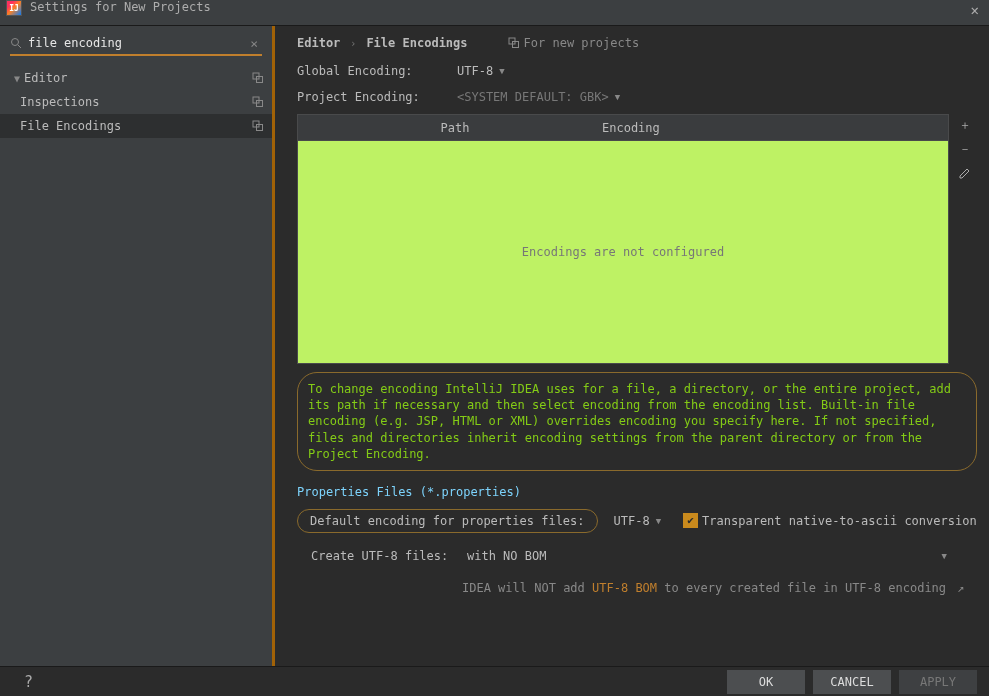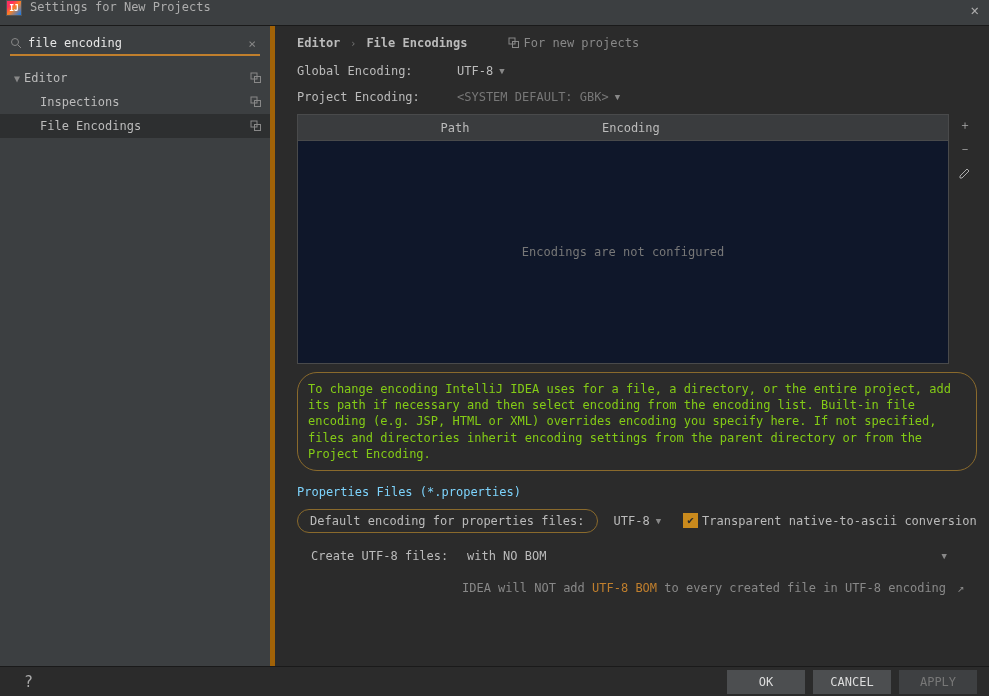--- a/index.html
+++ b/index.html
@@ -25,21 +25,21 @@
   font-size: 8px; font-weight: bold; color: #fff;
   border: 1px solid #555;
   margin-right: 8px;
 }
 .title { flex: 1; color: #adadad; }
 .close { color: #adadad; font-size: 14px; cursor: pointer; padding: 2px 4px;}
 .main { display: flex; height: 640px; }
 .sidebar {
   width: 275px;
   background: #3c3f41;
-  border-right: 5px solid #a16207;
+  border-right: 3px solid #a16207;
   display: flex; flex-direction: column;
 }
 .search-wrap { padding: 6px 10px 4px; }
 .search-box {
   display: flex; align-items: center;
   border-bottom: 2px solid #c07f2d;
 }
 .search-icon { color: #888; font-size: 12px; margin-right: 6px;}
 .search-input {
   flex: 1; background: transparent; border: none; outline: none;
@@ -47,21 +47,21 @@
   padding: 4px 0;
 }
 .clear-x { color: #888; font-size: 13px; cursor: pointer; padding: 0 4px;}
 .tree { padding-top: 6px; }
 .tree-row {
   display: flex; align-items: center;
   height: 24px; padding-left: 14px; padding-right: 8px;
   color: #bbbbbb;
 }
 .tree-row.toggle { font-weight: normal; color: #bbb;}
-.tree-row.child { padding-left: 40px; }
+.tree-row.child { padding-left: 20px; }
 .tree-row.active { background: #2d2f30; }
 .tree-arrow { color: #888; margin-right: 4px; font-size: 10px;}
 .tree-label { flex: 1; }
 .tree-scope { color: #888; font-size: 11px; }
 .content {
   flex: 1; background: #2b2b2b;
   padding: 10px 12px 0 22px;
   overflow: hidden;
   position: relative;
 }
@@ -88,21 +88,21 @@
   display: flex;
   background: #3a3c3e;
   border-bottom: 1px solid #494a4b;
   height: 26px; align-items: center;
 }
 .col-path { width: 300px; padding-left: 14px; color: #bbb; text-align: center;}
 .col-enc { flex: 1; padding-left: 4px; color: #bbb;}
 .table-body {
   height: 222px;
   display: flex; align-items: center; justify-content: center;
-  color: #777; background: #0f172a;
+  color: #777; background: #bef264;
 }
 .table-tools {
   position: absolute; right: -2px; top: -1px;
   width: 28px;
   display: flex; flex-direction: column; align-items: center;
   color: #aaa;
 }
 .tool { height: 24px; display:flex; align-items:center; justify-content:center; width:24px; cursor:pointer;}
 .hint {
   border: 1px solid #8a6a2c;

